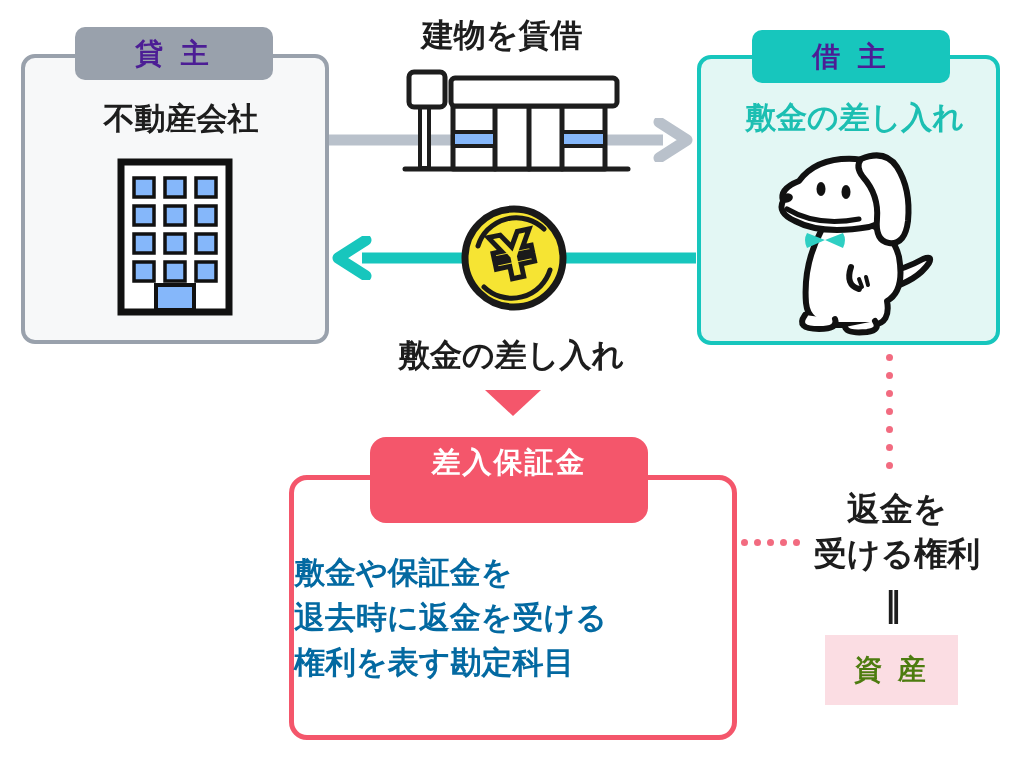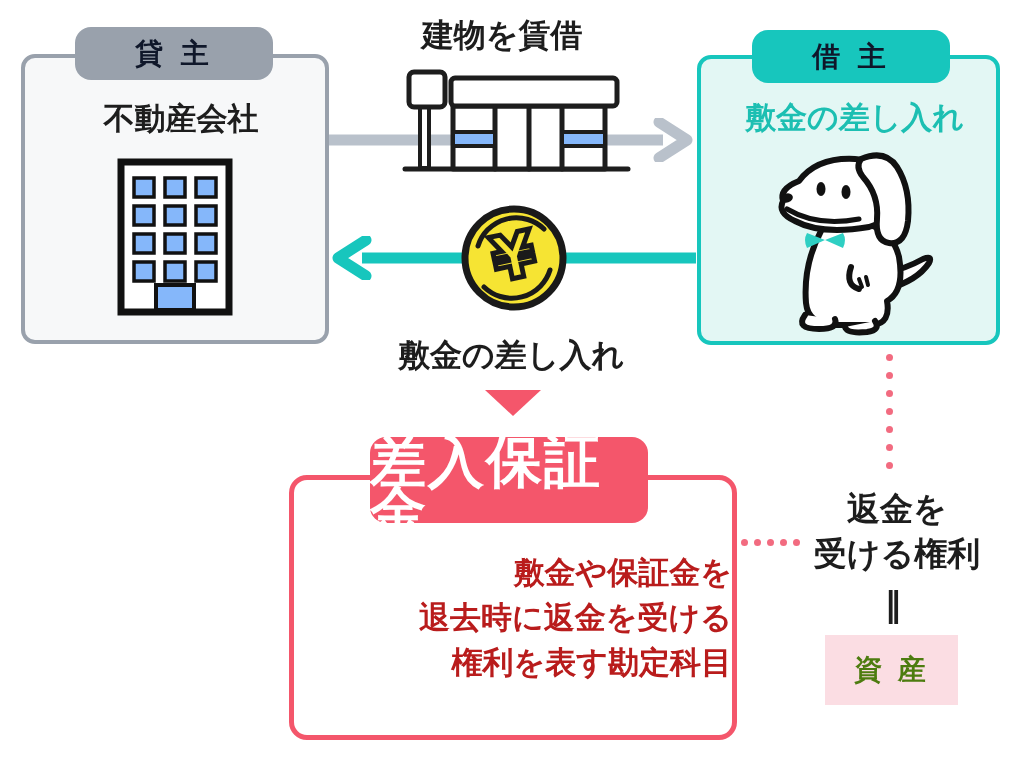--- a/index.html
+++ b/index.html
@@ -7,23 +7,23 @@
   body { font-family:"DejaVu Sans","Liberation Sans",sans-serif; color:#1d1d1d; }
   #canvas { position:relative; width:1024px; height:768px; background:#ffffff; overflow:hidden; }
 
   
   .party-box { position:absolute; border-radius:14px; }
   .lessor-box { left:21px; top:54px; width:308px; height:290px;
     background:#F7F8F9; border:4px solid #99A1AC; z-index:4; }
   .lessee-box { left:697px; top:55px; width:303px; height:290px;
     background:#E3F7F4; border:4px solid #17C6BD; z-index:4; }
 
-  .party-tab { position:absolute; height:53px; border-radius:16px;
+  .party-tab { position:absolute; height:53px; border-radius:10px;
     display:flex; align-items:center; justify-content:center;
-    color:#0f172a; font-size:28px; font-weight:700; letter-spacing:4px; z-index:5; }
+    color:#4c1d95; font-size:28px; font-weight:700; letter-spacing:4px; z-index:5; }
   .lessor-tab { left:50px; top:-31px; width:198px; background:#99A1AC; }
   .lessee-tab { left:51px; top:-29px; width:198px; background:#17C6BD; }
 
   .party-name { position:absolute; left:0; width:100%; text-align:center;
     font-size:31px; font-weight:700;padding-left:12px; }
   .lessor-name { top:40px; color:#1d1d1d; }
   .lessee-name { top:38px; color:#1CBFB2; }
 
   .building-svg { position:absolute; left:50%; transform:translateX(-50%); top:100px; }
   .dog-svg { position:absolute; left:58px; top:82px; }
@@ -46,27 +46,27 @@
     -webkit-text-stroke:5px #1a1a1a; transform:rotate(-12deg); padding-bottom:4px; }
 
   
   .down-triangle { position:absolute; left:485px; top:390px; width:0; height:0; z-index:3;
     border-left:28px solid transparent; border-right:28px solid transparent;
     border-top:26px solid #F4566B; }
 
   .desc-box { position:absolute; left:289px; top:475px; width:448px; height:265px;
     background:#ffffff; border:5px solid #F4566B; border-radius:18px; z-index:2;
     padding-top:70px; }
-  .desc-line { text-align:right; font-size:31px; font-weight:700; line-height:45px; color:#b91c1c; }
+  .desc-line { text-align:left; font-size:31px; font-weight:700; line-height:45px; color:#0369a1; }
 
   .term-badge { position:absolute; left:370px; top:437px; width:278px; height:86px;
     background:#F4566B; border-radius:16px; z-index:3;
     display:flex; flex-direction:column; align-items:center; }
   .term-furigana { margin-top:6px; font-size:17px; font-weight:700; color:#ffffff; letter-spacing:1px; }
-  .term-title { font-size:56px; font-weight:700; color:#ffffff; letter-spacing:2px; line-height:50px; }
+  .term-title { font-size:29px; font-weight:700; color:#ffffff; letter-spacing:2px; line-height:50px; }
 
   
   .v-dots { position:absolute; left:886px; top:354px; display:flex; flex-direction:column; gap:11px; z-index:1; }
   .h-dots { position:absolute; left:741px; top:539px; display:flex; flex-direction:row; gap:6px; z-index:1; }
   .dot { width:7px; height:7px; border-radius:50%; background:#F26B80; }
 
   .refund-label { position:absolute; left:797px; top:486px; width:200px; text-align:center;
     font-size:33px; font-weight:700; line-height:45px; color:#1d1d1d; }
 
   .equals-symbol { position:absolute; left:858px; top:584px; width:70px; text-align:center;

